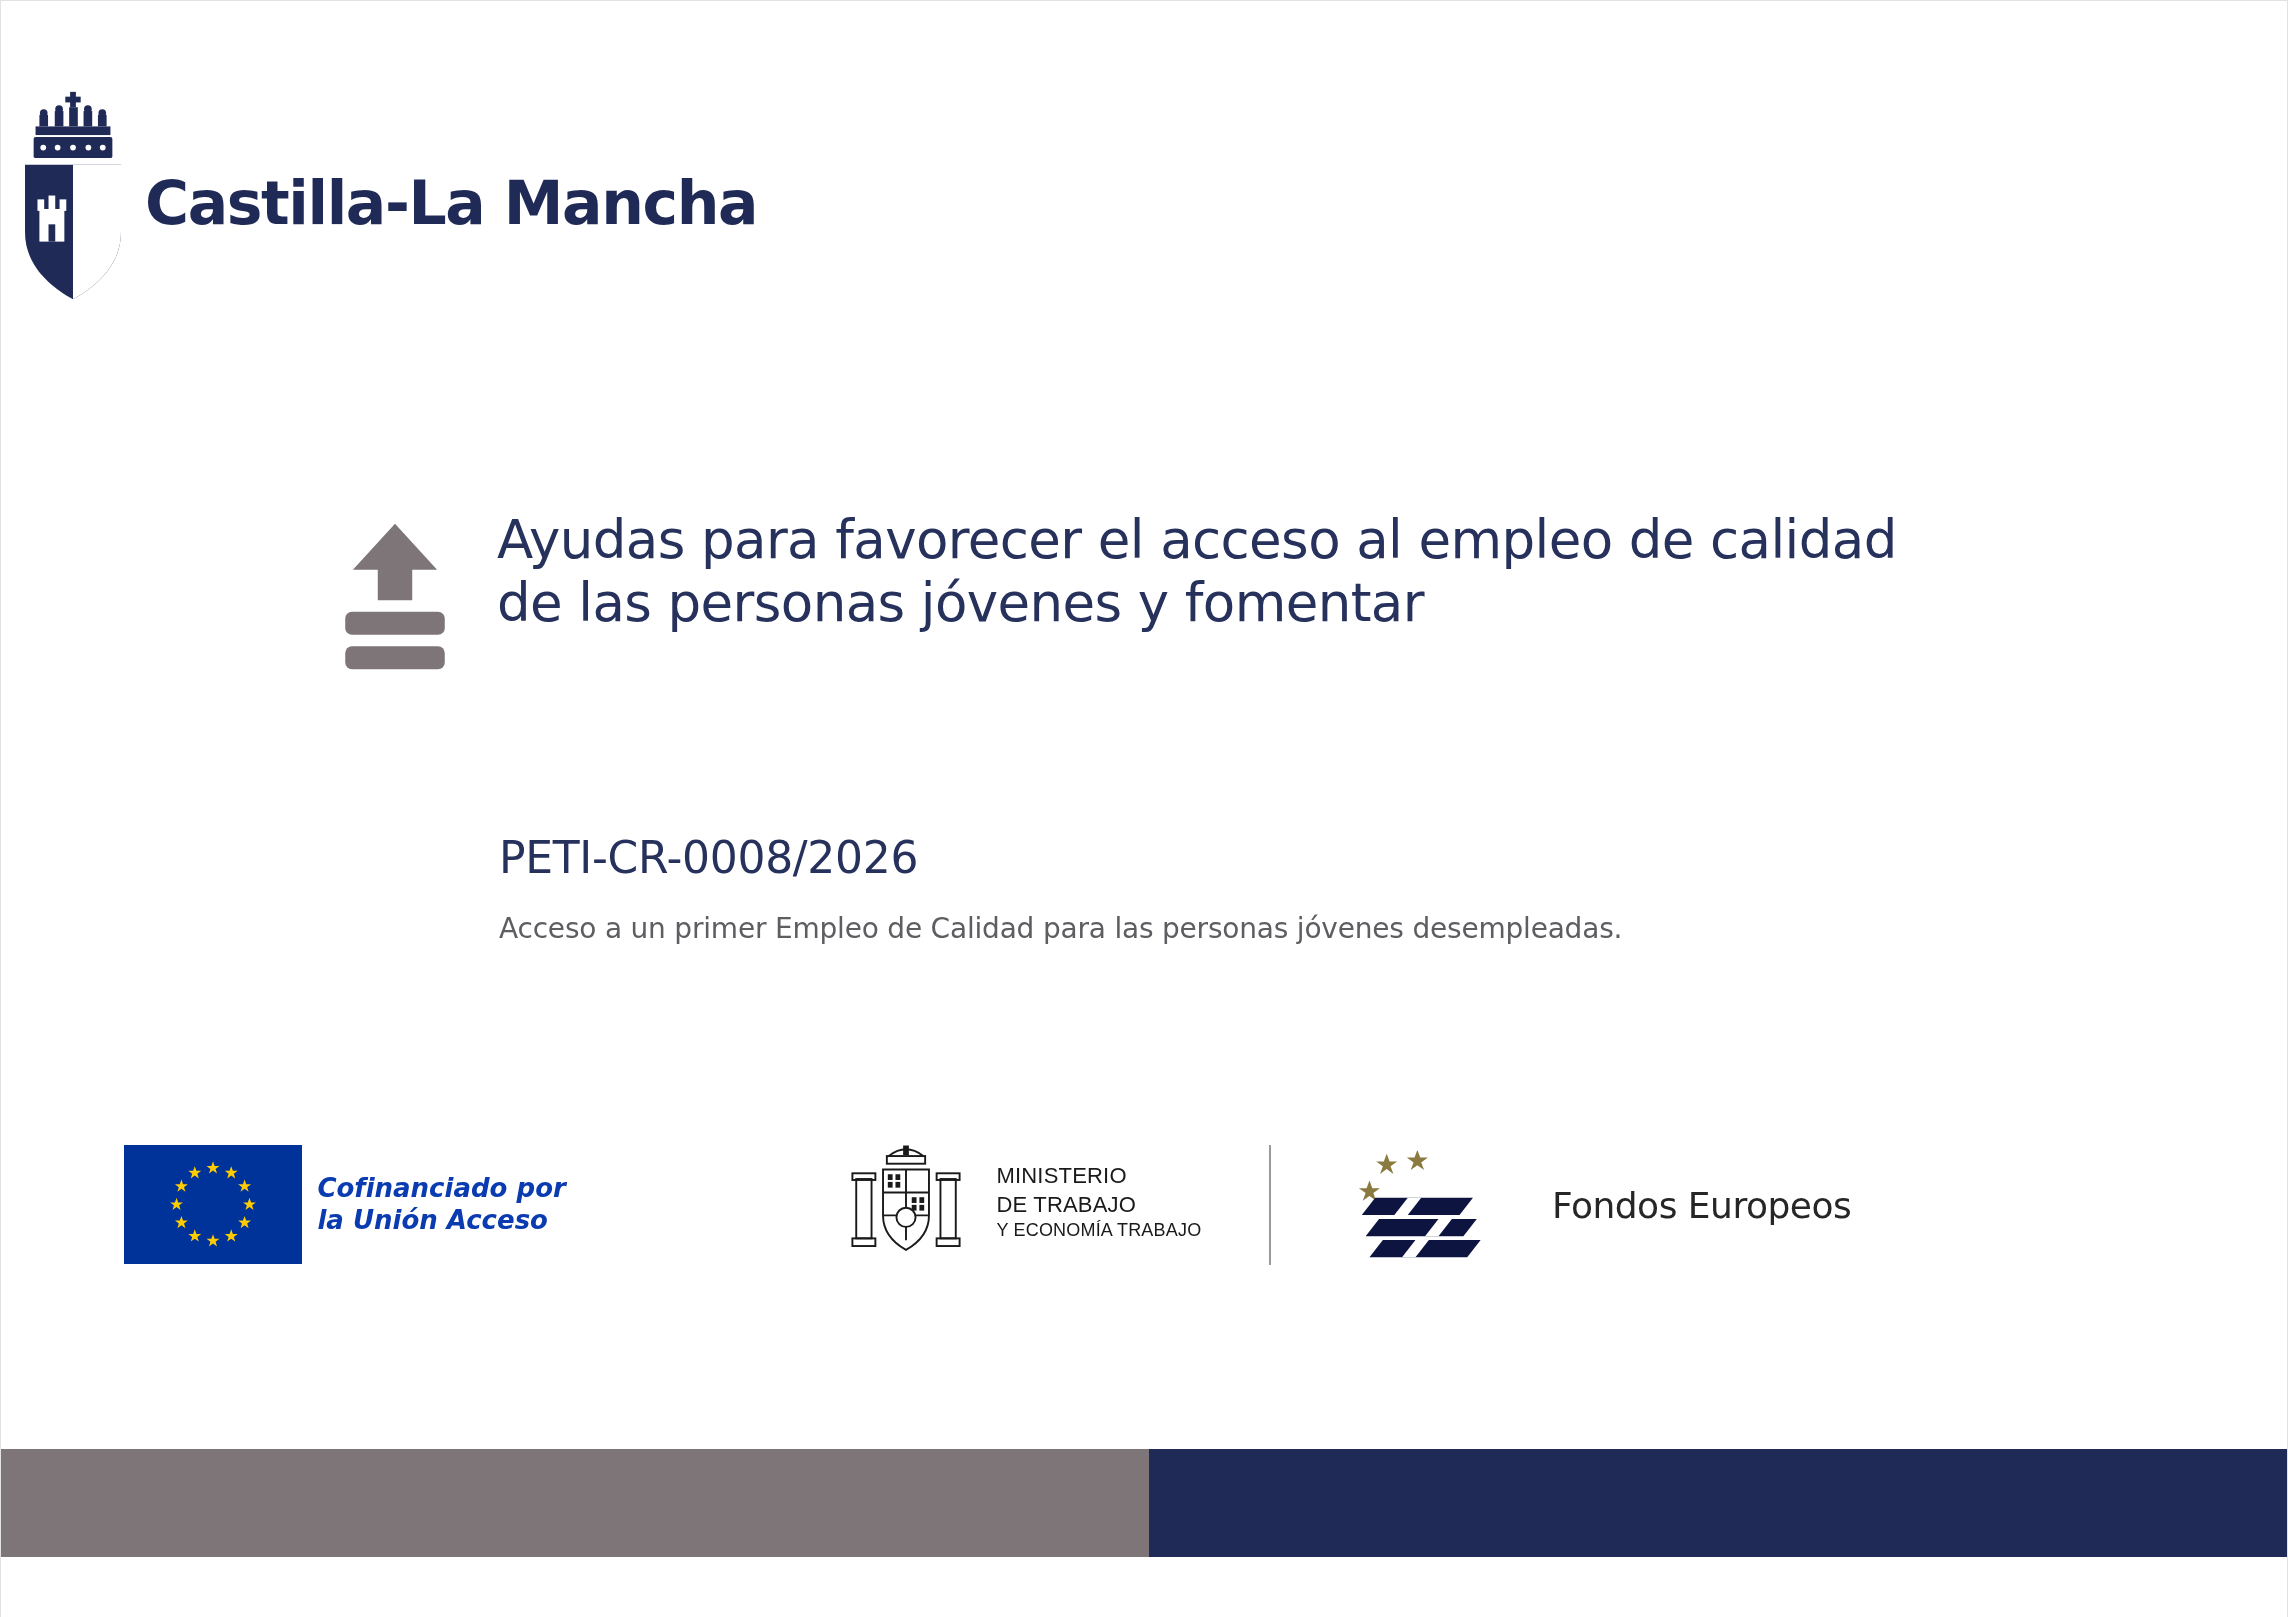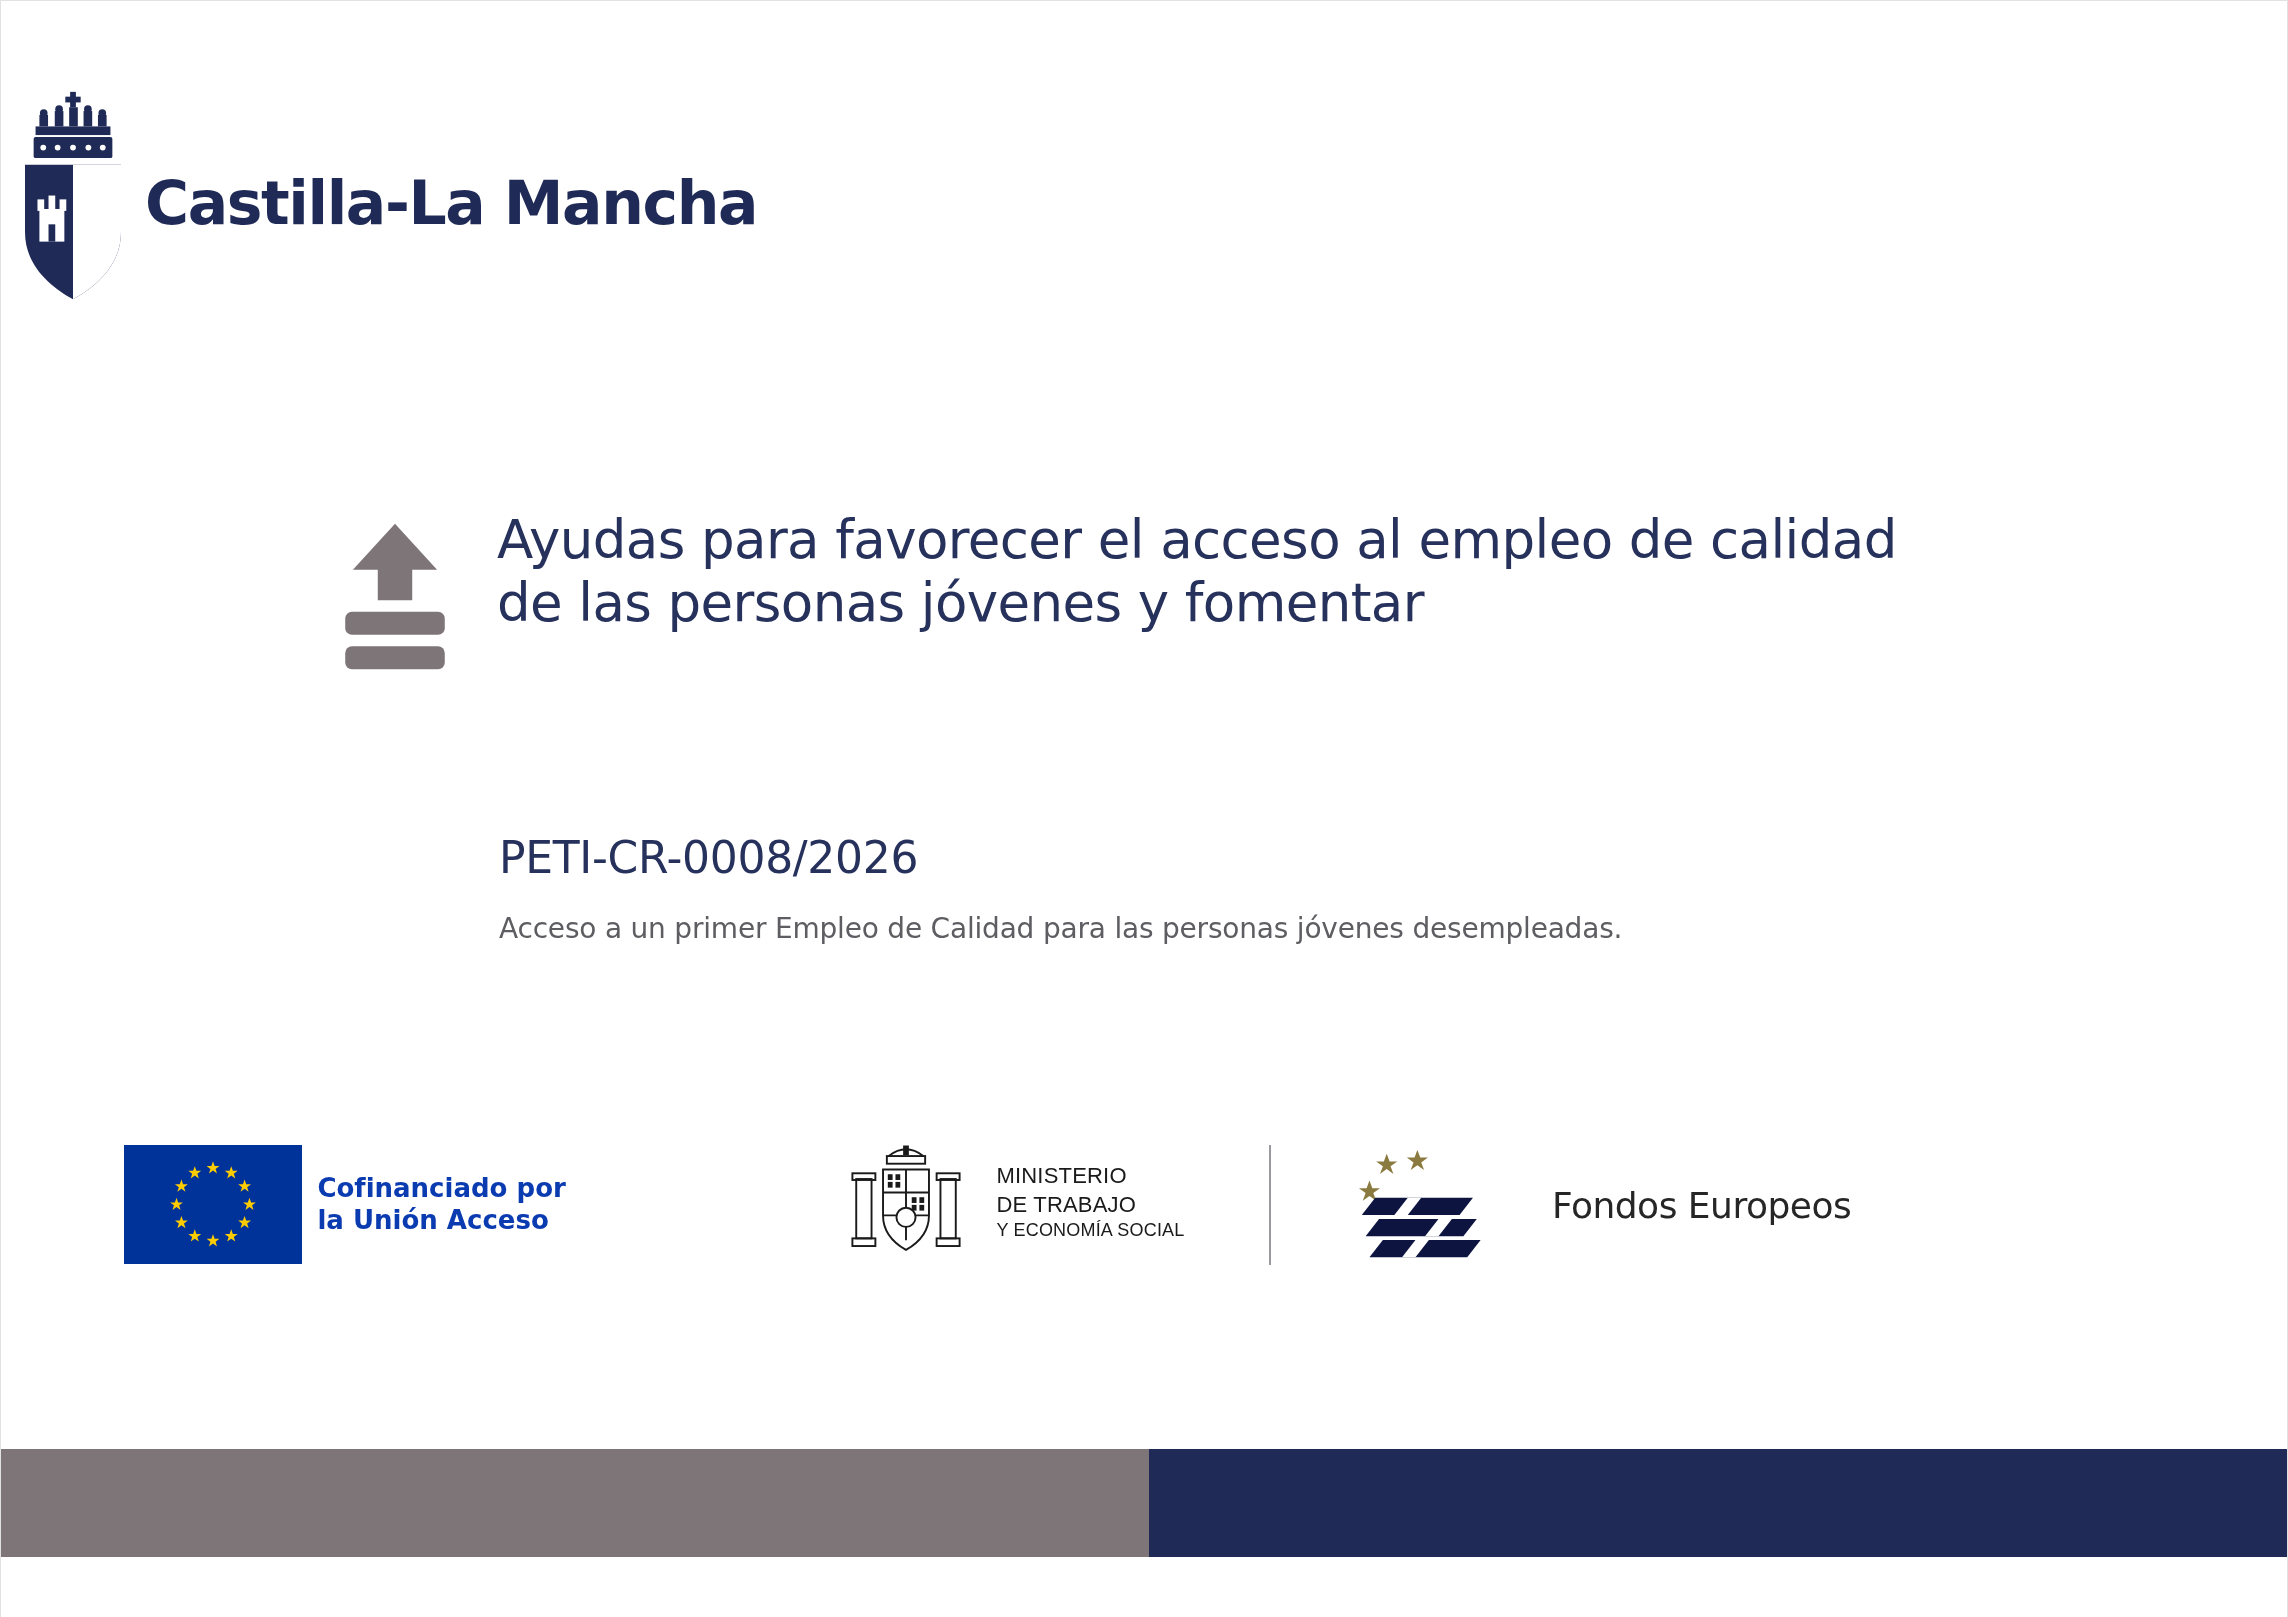--- a/index.html
+++ b/index.html
@@ -102,20 +102,21 @@
     height: 173px;
   }
 
   
   .eu-logo {
     position: absolute;
     left: 123px;
     top: 9.6px;
     display: flex;
     align-items: center;
+    font-style: italic;
   }
   .eu-flag {
     width: 178px;
     height: 119px;
     background: #003399;
     position: relative;
   }
   .eu-text {
     margin-left: 15.4px;
     color: #0b3bb0;
@@ -330,21 +331,21 @@
             <rect x="86" y="65" width="5" height="6"></rect>
               <rect x="94" y="65" width="5" height="6"></rect>
             <rect x="86" y="73" width="5" height="6"></rect>
               <rect x="94" y="73" width="5" height="6"></rect>
           </g>
         </svg>
       </div>
       <div class="ministry-text">
         <div>MINISTERIO</div>
         <div>DE TRABAJO</div>
-        <div class="sm">Y ECONOMÍA SOCIAL</div>
+        <div class="sm">Y ECONOMÍA TRABAJO</div>
       </div>
     </div>
 
     <div class="divider"></div>
 
     <div class="fondos-logo">
       <div class="fondos-mark">
         <svg viewBox="0 0 190 120" width="183" height="115" aria-hidden="true">
           <g fill="#8a7a3f">
             <polygon points="42,6 45,14 53,14 46,19 49,27 42,22 35,27 38,19 31,14 39,14"></polygon>

